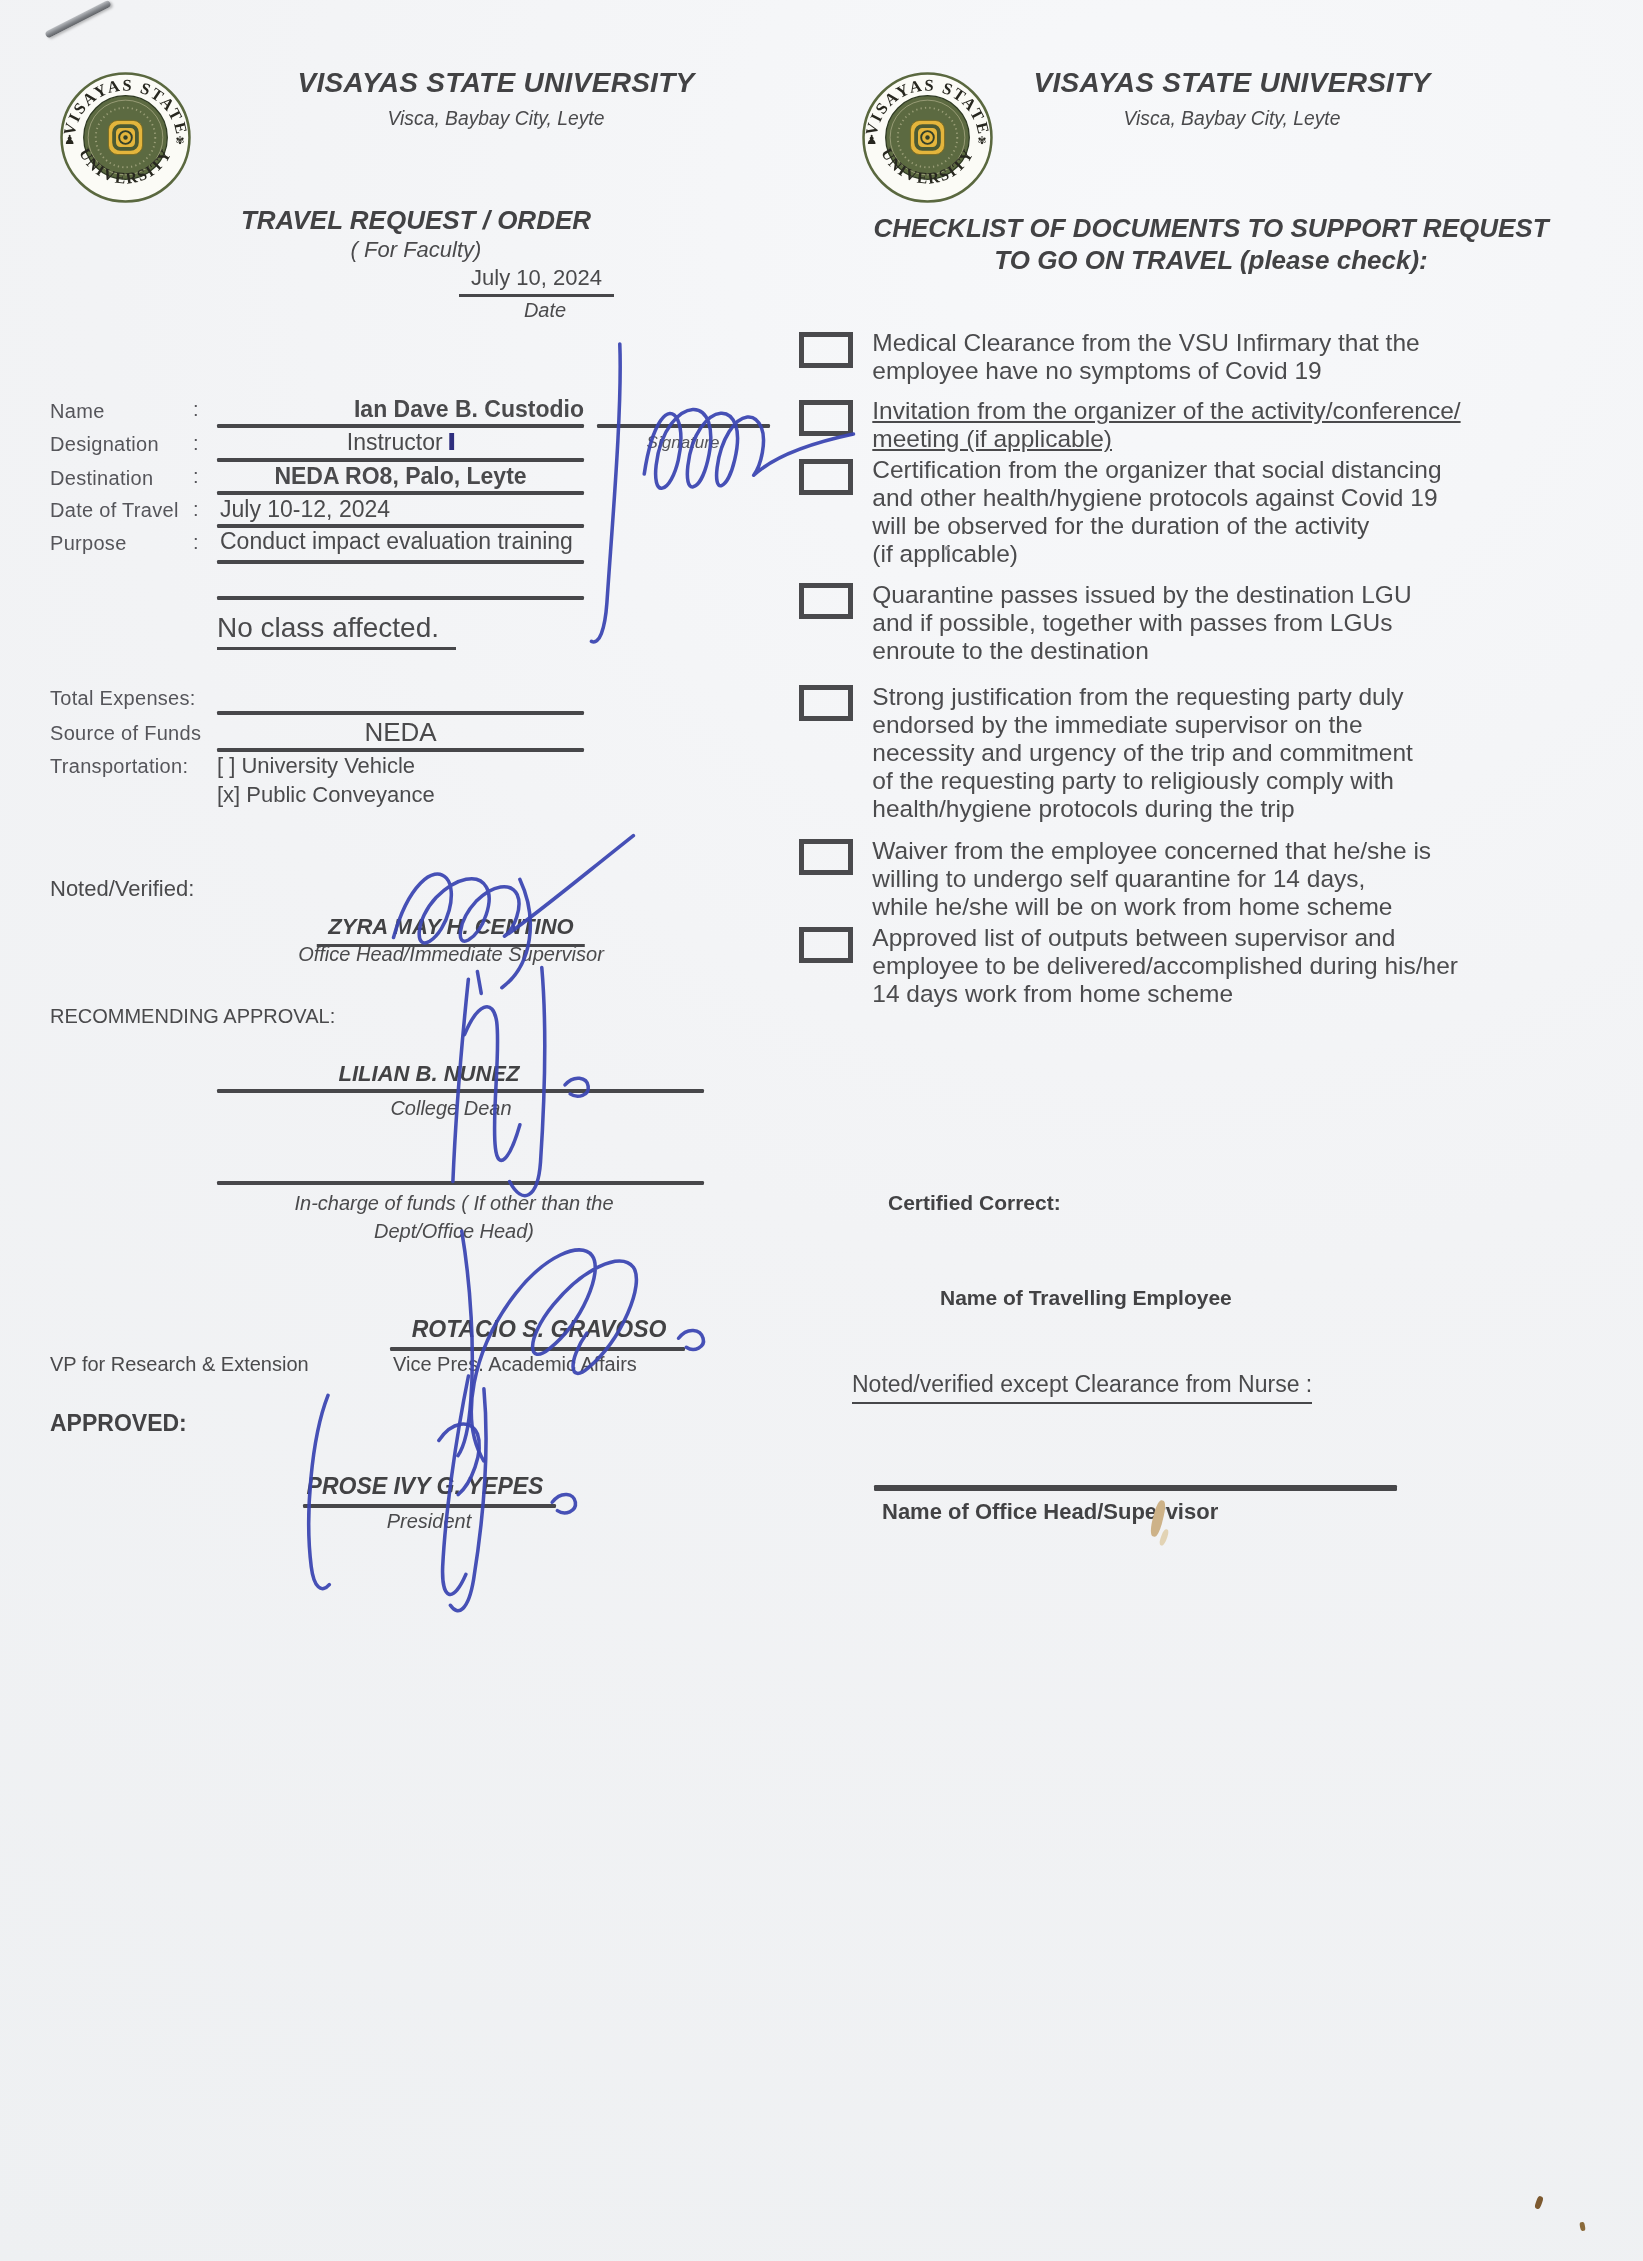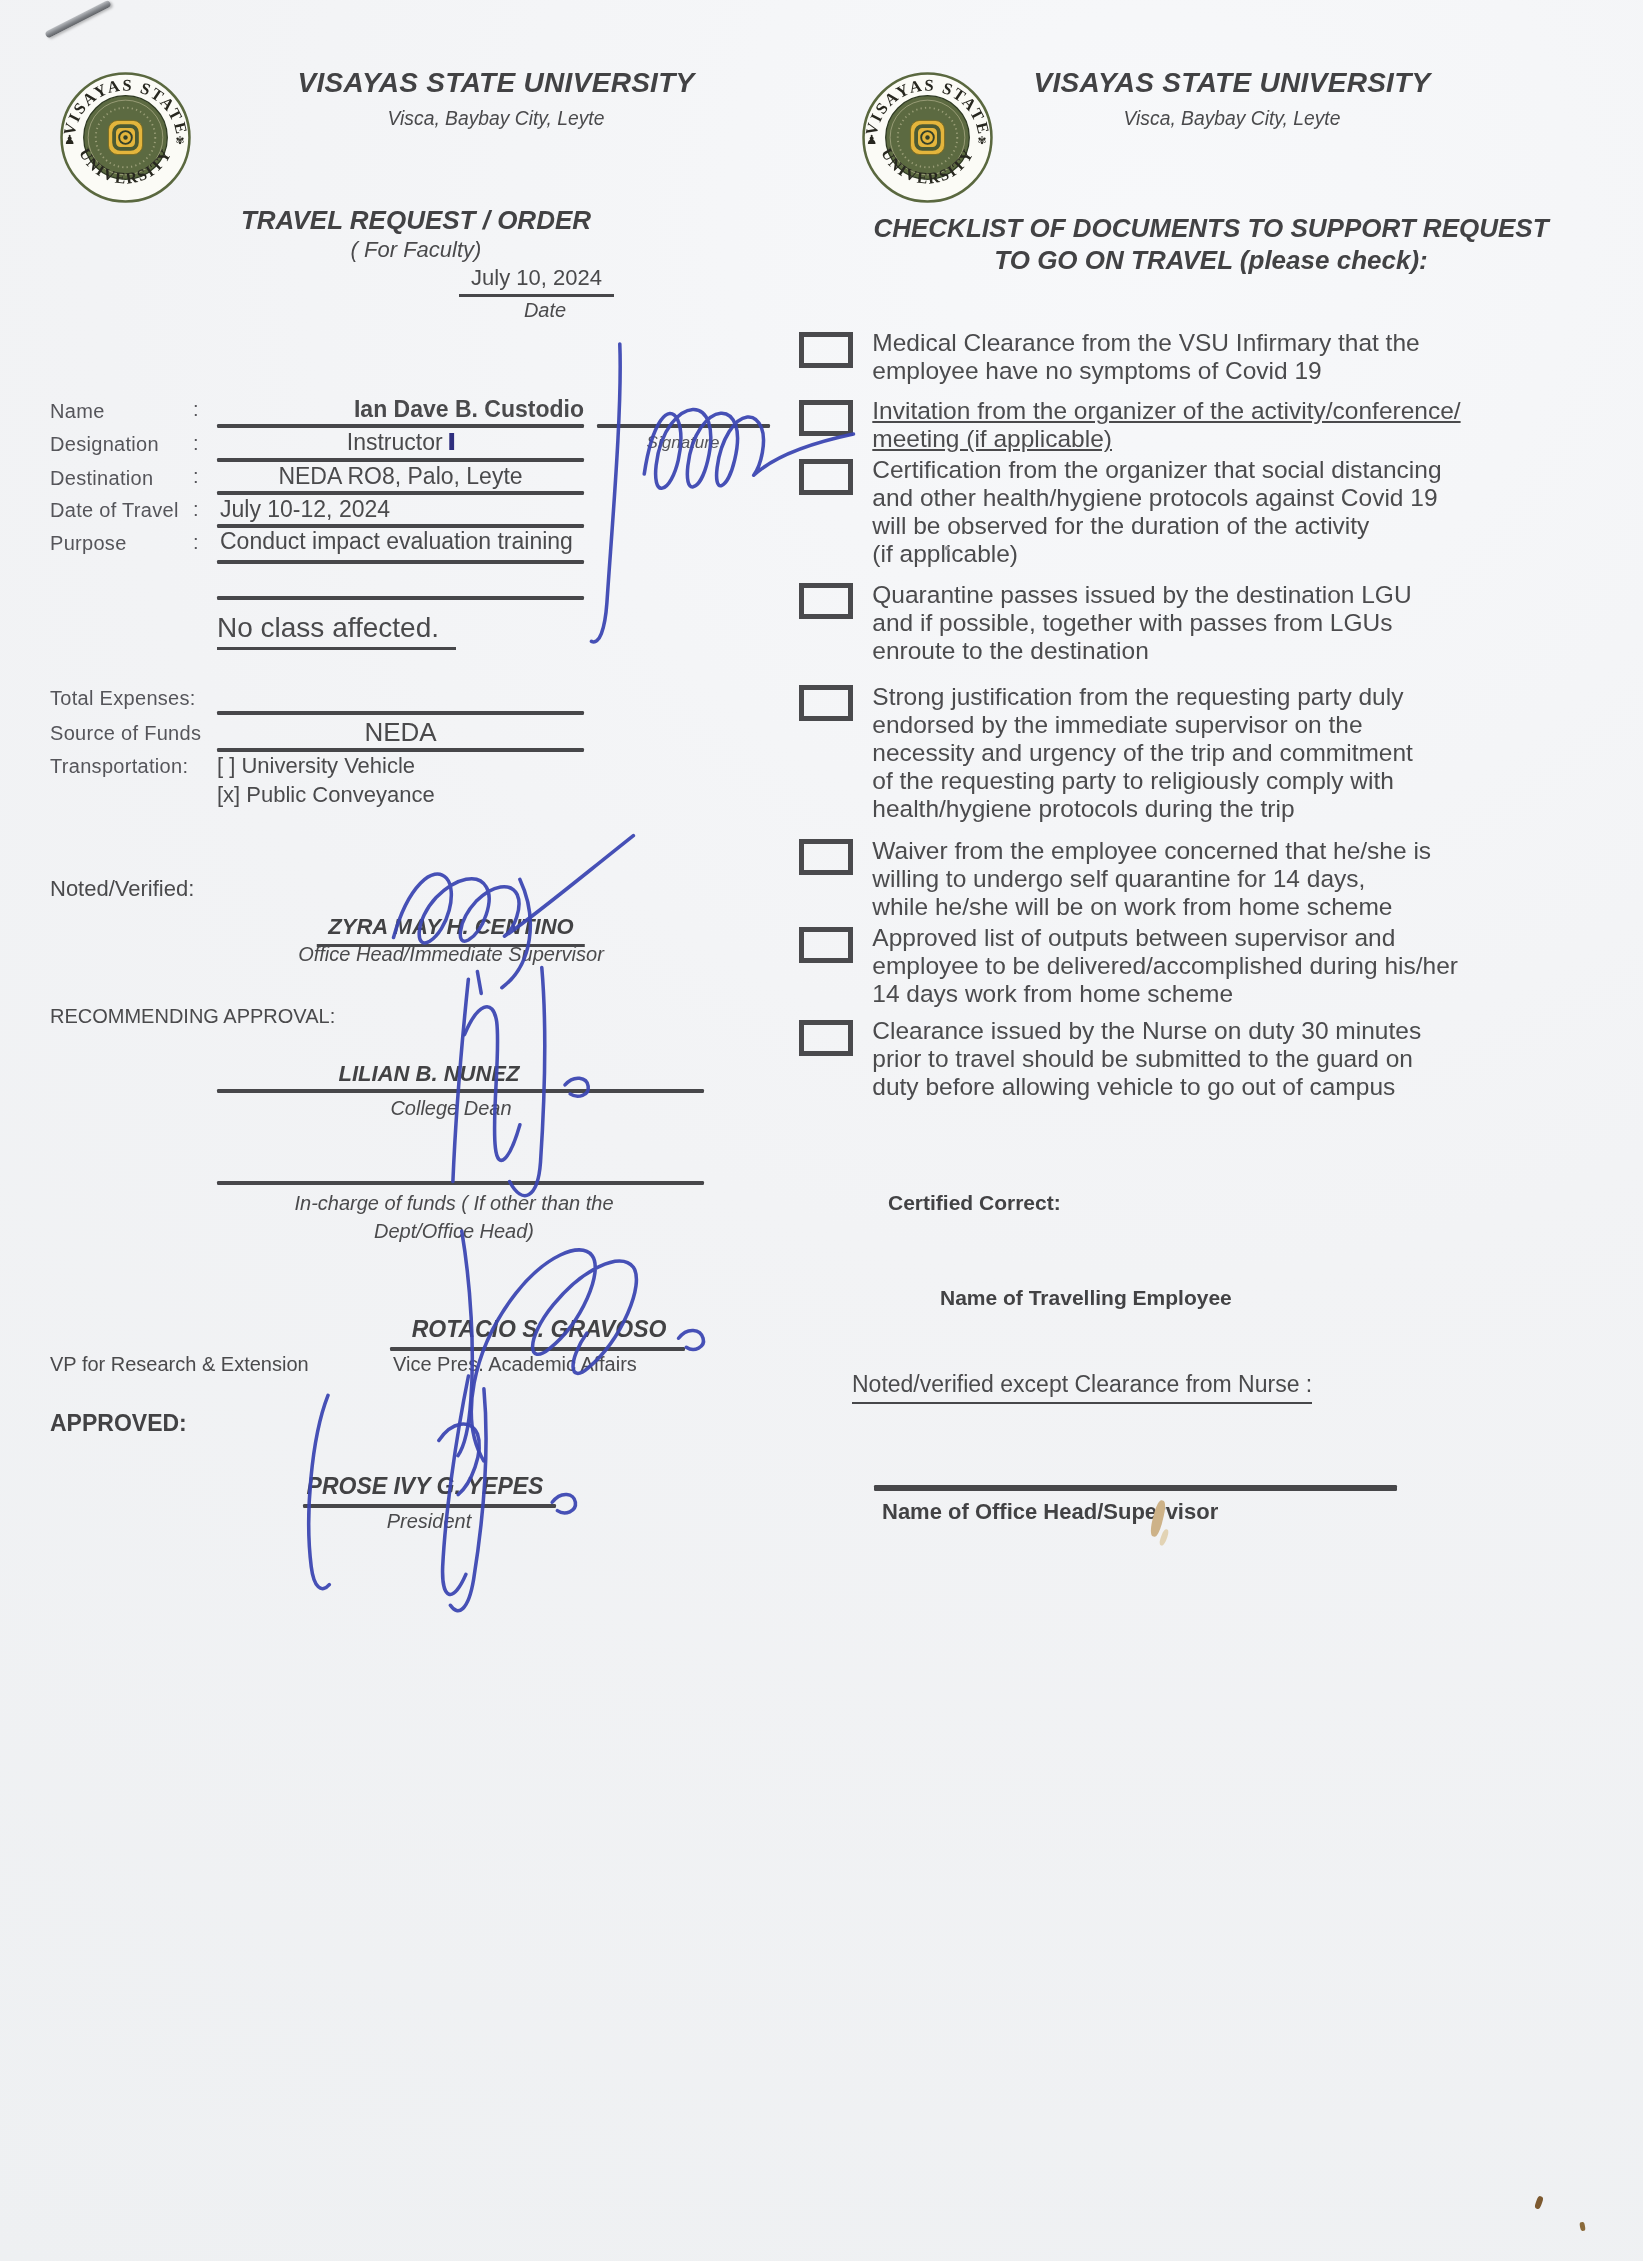--- a/index.html
+++ b/index.html
@@ -107,21 +107,21 @@
   <div class="abs lbl" style="left:193px;top:398px;">:</div>
   <div class="abs lbl" style="left:193px;top:432px;">:</div>
   <div class="abs lbl" style="left:193px;top:465px;">:</div>
   <div class="abs lbl" style="left:193px;top:498px;">:</div>
   <div class="abs lbl" style="left:193px;top:531px;">:</div>
 
   <div class="abs val bold" style="left:217px;top:396px;width:367px;text-align:right;">Ian Dave B. Custodio</div>
   <div class="abs" style="left:217px;top:429px;width:367px;text-align:center;font-size:23px;">
     <span>Instructor</span><span class="desig-suffix">I</span>
   </div>
-  <div class="abs val" style="left:217px;top:463px;width:367px;text-align:center;">NEDA RO8, Palo, Leyte</div>
+  <div class="abs val" style="left:217px;top:463px;width:367px;text-align:center;font-weight:bold;">NEDA RO8, Palo, Leyte</div>
   <div class="abs val" style="left:220px;top:496px;">July 10-12, 2024</div>
   <div class="abs val" style="left:220px;top:528px;">Conduct impact evaluation training</div>
 
   <div class="rule" style="left:217px;top:424px;width:367px;"></div>
   <div class="rule" style="left:217px;top:458px;width:367px;"></div>
   <div class="rule" style="left:217px;top:491px;width:367px;"></div>
   <div class="rule" style="left:217px;top:524px;width:367px;"></div>
   <div class="rule" style="left:217px;top:560px;width:367px;"></div>
   <div class="rule" style="left:217px;top:596px;width:367px;"></div>
 
@@ -199,26 +199,20 @@
         <div class="cl-text">Waiver from the employee concerned that he/she is
 willing to undergo self quarantine for 14 days,
 while he/she will be on work from home scheme</div>
       </div>
     <div class="cl-row">
         <div class="cl-box"></div>
         <div class="cl-text">Approved list of outputs between supervisor and
 employee to be delivered/accomplished during his/her
 14 days work from home scheme</div>
       </div>
-    <div class="cl-row">
-        <div class="cl-box"></div>
-        <div class="cl-text">Clearance issued by the Nurse on duty 30 minutes
-prior to travel should be submitted to the guard on
-duty before allowing vehicle to go out of campus</div>
-      </div>
   </div>
 
   <div class="abs bold" style="left:888px;top:1191px;font-size:21px;">Certified Correct:</div>
   <div class="abs bold" style="left:940px;top:1286px;font-size:21px;">Name of Travelling Employee</div>
   <div class="abs" style="left:852px;top:1371px;font-size:23px;border-bottom:2.6px solid #47474a;padding-bottom:3.9px;">Noted/verified except Clearance from Nurse :</div>
   <div class="rule" style="left:874px;top:1485px;width:523px;height:6.4px;"></div>
   <div class="abs bold" style="left:882px;top:1499px;font-size:22px;">Name of Office Head/Supervisor</div>
 
   <div class="speck" style="left:1153px;top:1500px;width:10.3px;height:37px;background:#cdb288;transform:rotate(14deg);"></div>
   <div class="speck" style="left:1161px;top:1529px;width:6.4px;height:17px;background:#e2d3b4;transform:rotate(20deg);"></div>

